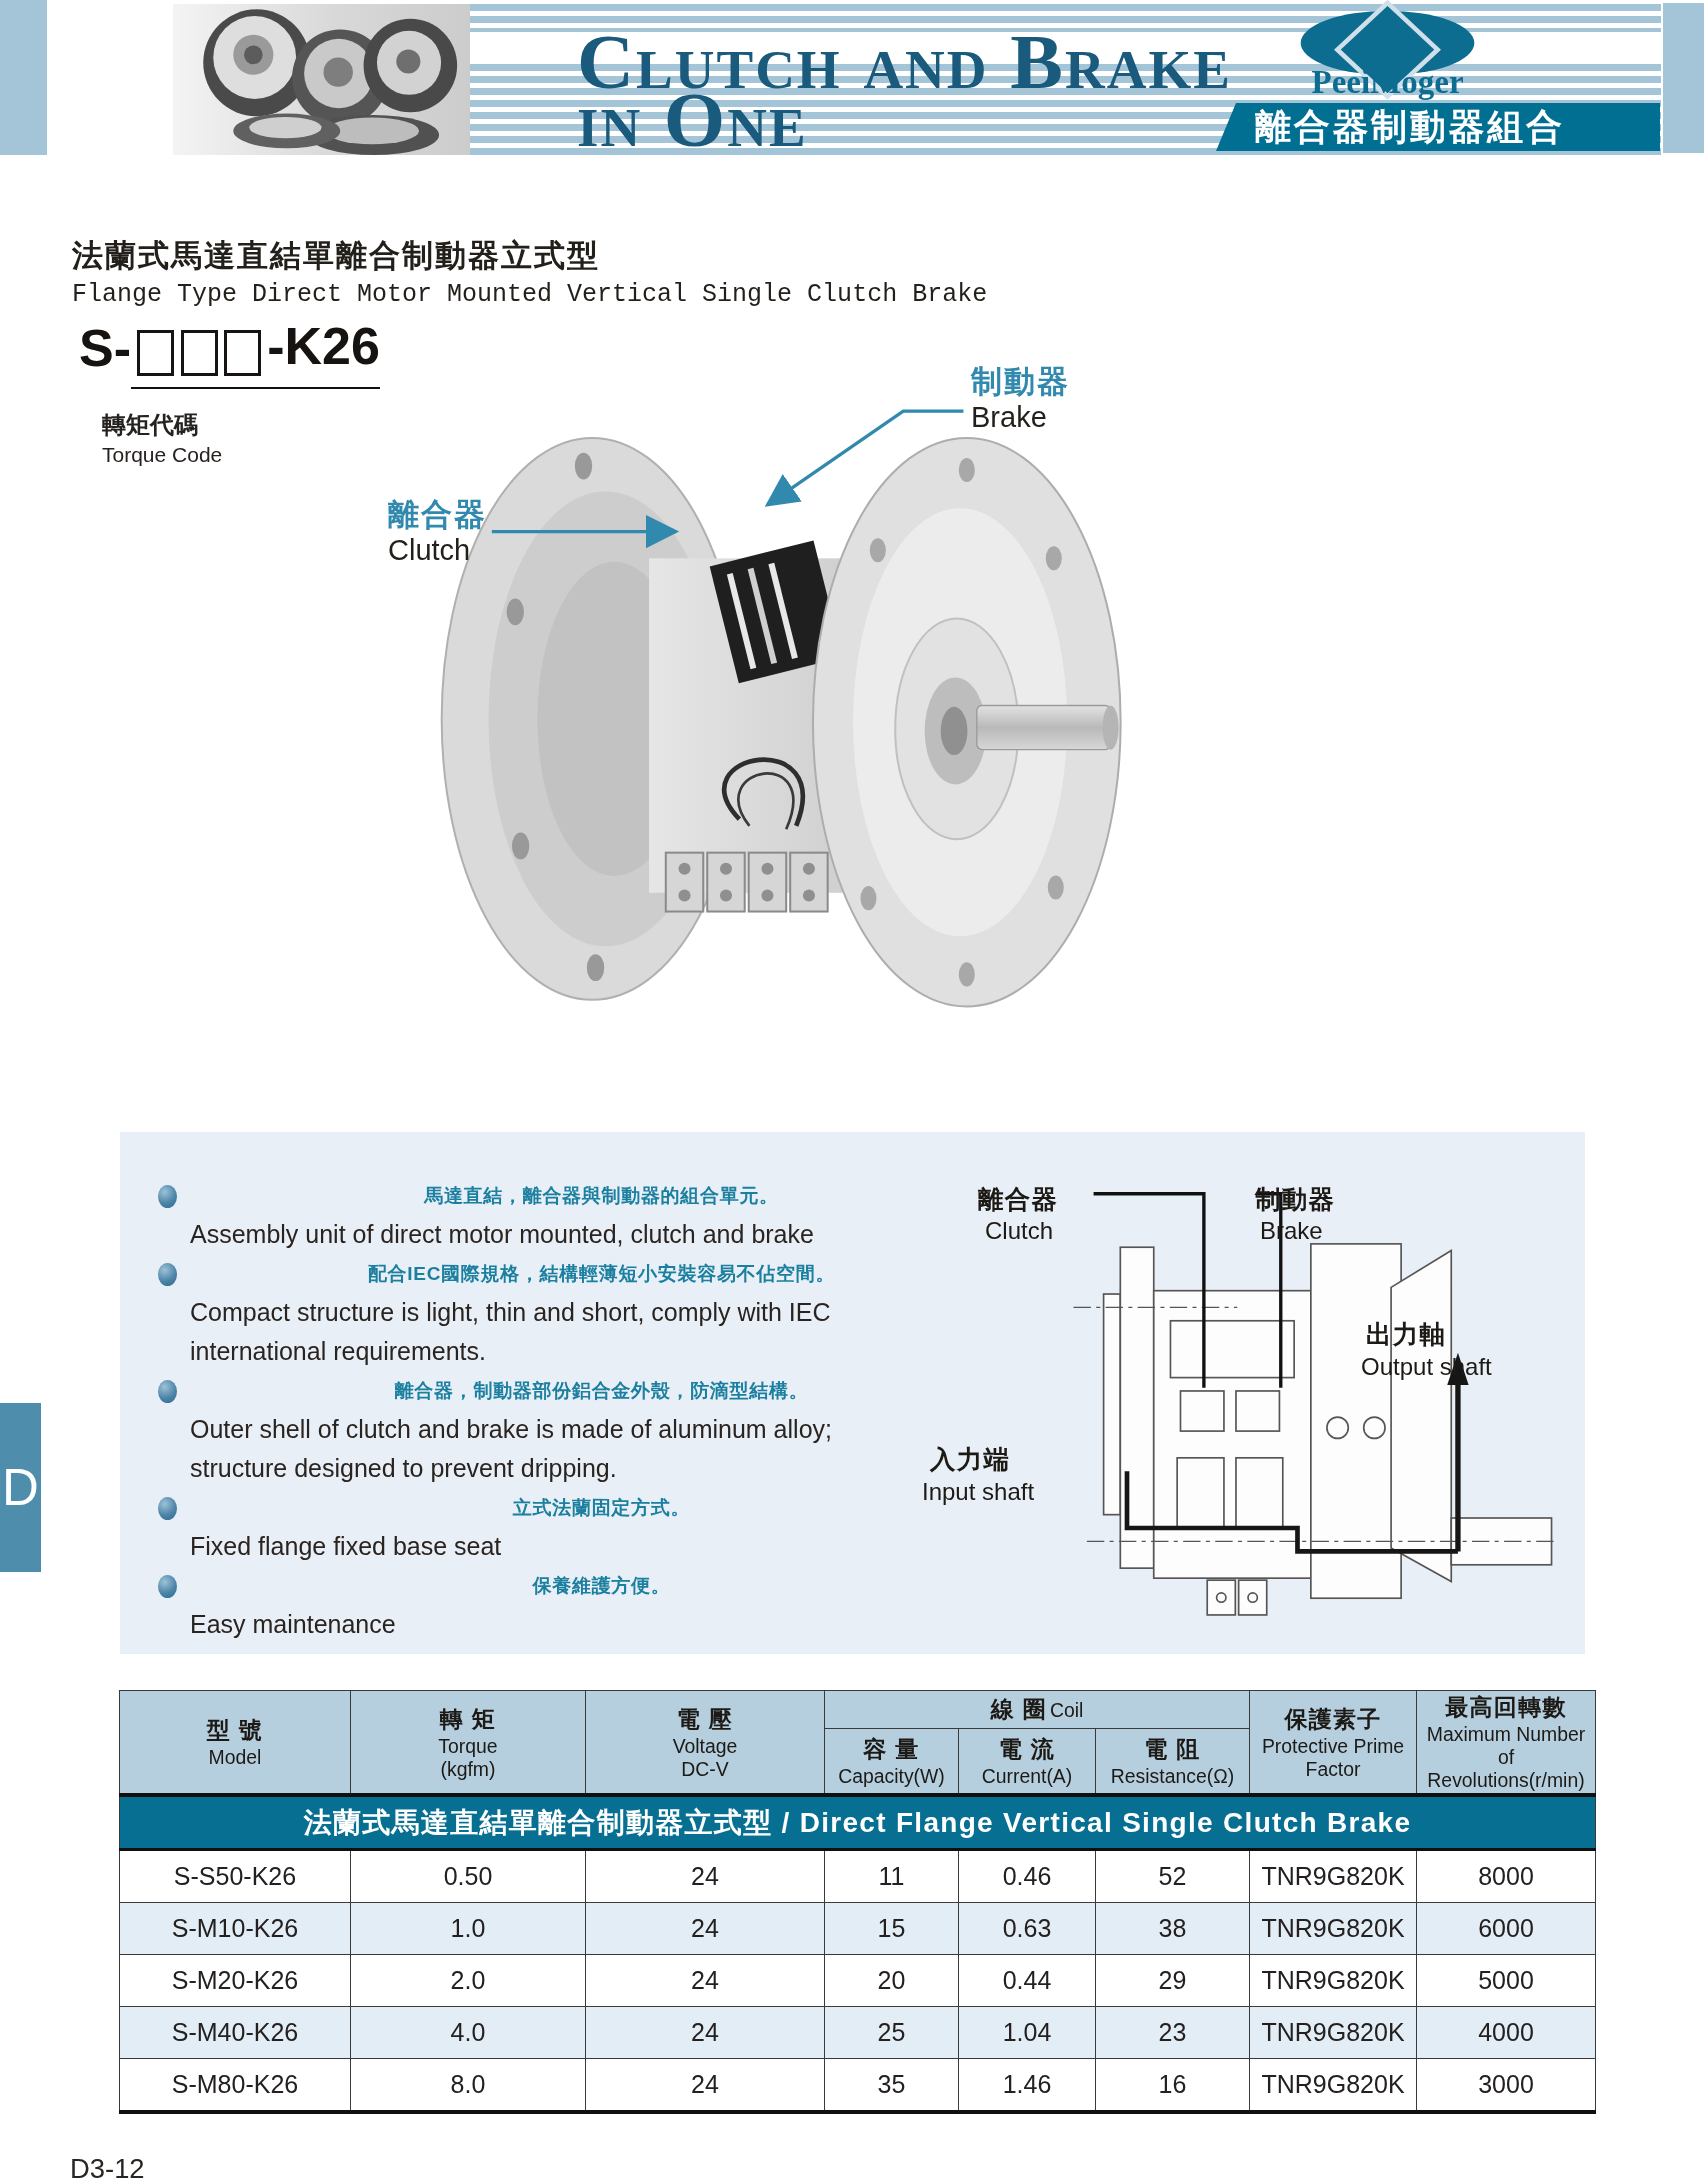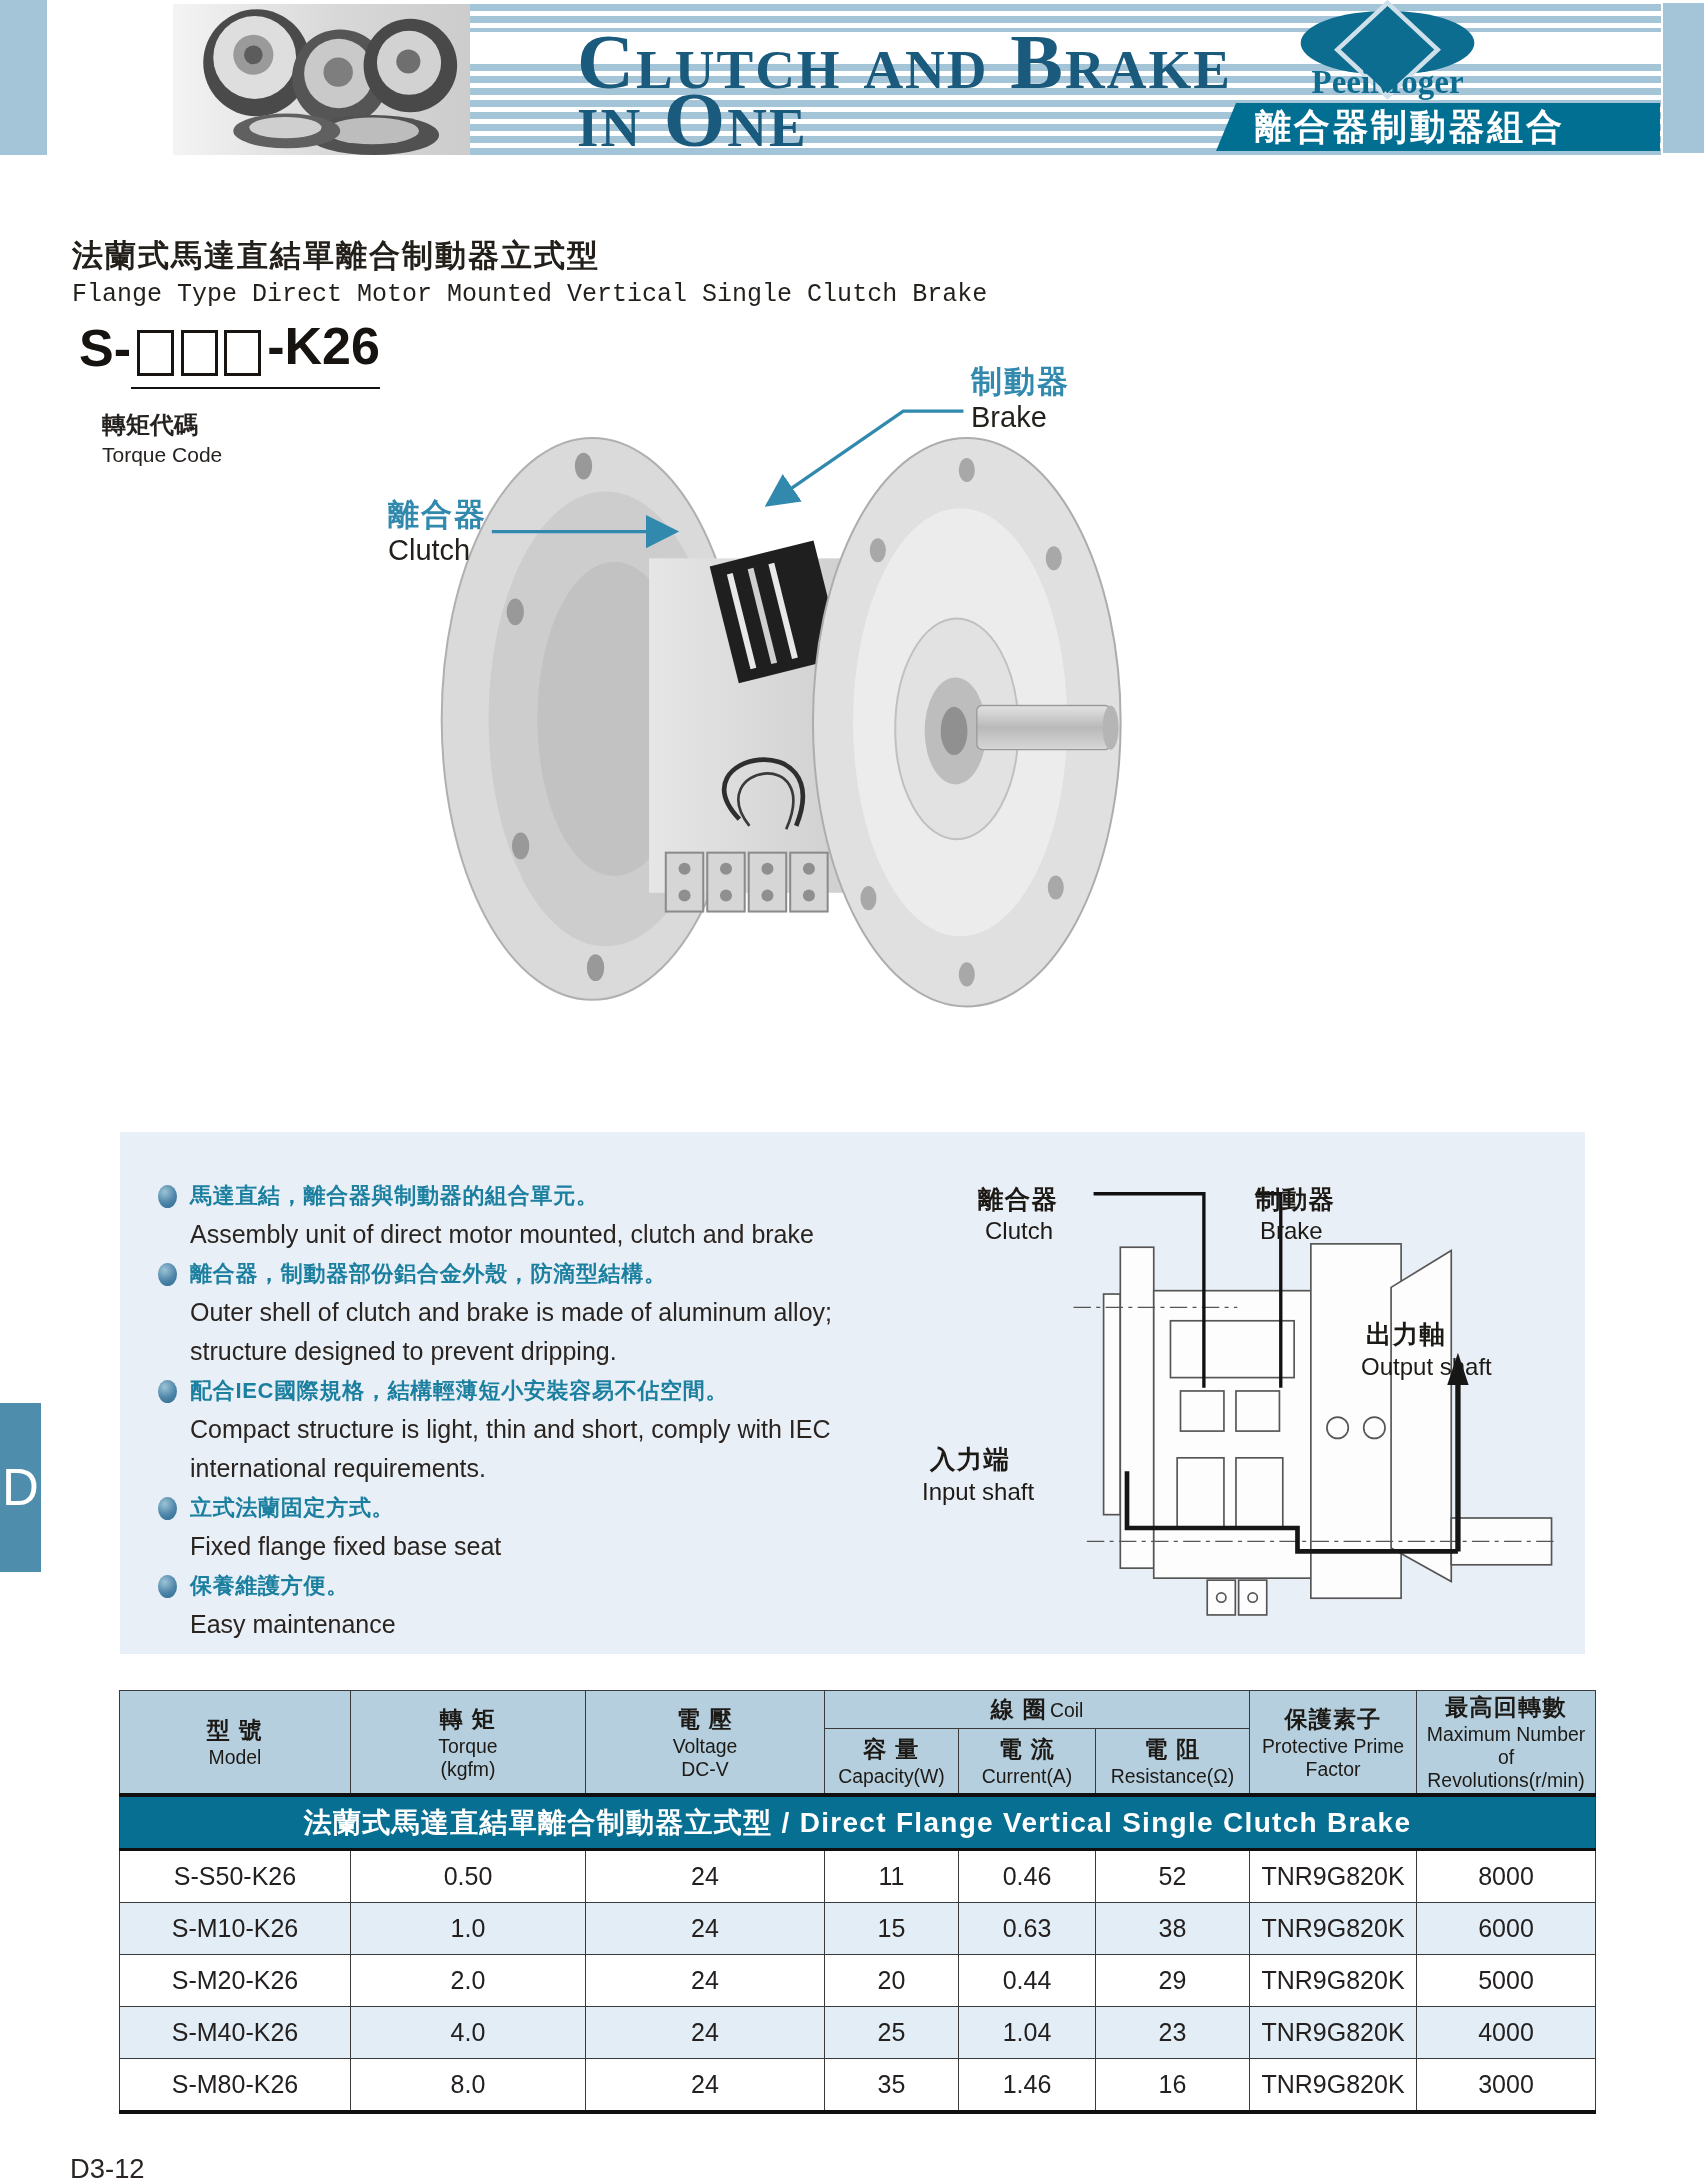--- a/index.html
+++ b/index.html
@@ -31,21 +31,21 @@
   
   .ph-brake-zh{left:971px;top:361px;font-size:31px;font-weight:bold;color:#3189ae;letter-spacing:2px;}
   .ph-brake-en{left:971px;top:401px;font-size:29px;color:#231f1a;}
   .ph-clutch-zh{left:388px;top:494px;font-size:31px;font-weight:bold;color:#3189ae;letter-spacing:2px;}
   .ph-clutch-en{left:388px;top:534px;font-size:29px;color:#231f1a;}
   .main-photo{left:435px;top:391px;width:689px;height:629px;}
 
   
   .feat-box{left:120px;top:1132px;width:1465px;height:522px;background:#e9eff6;}
   .feat-list{left:157px;top:1176px;width:856px;}
-  .feat-zh{position:relative;color:#1b7fa0;font-size:22px;font-weight:bold;line-height:39px;padding-left:33px;letter-spacing:0.7px;}
+  .feat-zh{position:relative;color:#1b7fa0;font-size:19px;font-weight:bold;line-height:39px;padding-left:33px;letter-spacing:0.7px;text-align:center;}
   .feat-zh::before{content:"";position:absolute;left:1.3px;top:8.7px;width:19px;height:23px;border-radius:50%;background:radial-gradient(circle at 35% 30%,#9cc3d6,#4d84a8 55%,#2a6b8d);}
   .feat-en{color:#2a2420;font-size:25px;line-height:39px;padding-left:33px;white-space:pre-line;}
 
   
   .diagram{left:923px;top:1167px;width:642px;height:468px;}
   .dg-zh{font-size:25.4px;font-weight:bold;color:#1d1a16;letter-spacing:1.3px;}
   .dg-en{font-size:24px;color:#1d1a16;}
   .dg-clutch-zh{left:978px;top:1183px;} .dg-clutch-en{left:985px;top:1217px;}
   .dg-brake-zh{left:1255px;top:1183px;}  .dg-brake-en{left:1260px;top:1217px;}
   .dg-out-zh{left:1366px;top:1318px;}    .dg-out-en{left:1361px;top:1353px;}
@@ -205,28 +205,28 @@
   <div class="abs ph-clutch-en">Clutch</div>
 
   <div class="abs feat-box"></div>
 
   <div class="abs feat-list">
     <div>
       <div class="feat-zh">馬達直結，離合器與制動器的組合單元。</div>
       <div class="feat-en">Assembly unit of direct motor mounted, clutch and brake</div>
     </div>
     <div>
+      <div class="feat-zh">配合IEC國際規格，結構輕薄短小安裝容易不佔空間。</div>
+      <div class="feat-en">Compact structure is light, thin and short, comply  with IEC
+international requirements.</div>
+    </div>
+    <div>
       <div class="feat-zh">離合器，制動器部份鋁合金外殼，防滴型結構。</div>
       <div class="feat-en">Outer shell of clutch and brake is made of aluminum alloy;
 structure designed to prevent dripping.</div>
-    </div>
-    <div>
-      <div class="feat-zh">配合IEC國際規格，結構輕薄短小安裝容易不佔空間。</div>
-      <div class="feat-en">Compact structure is light, thin and short, comply  with IEC
-international requirements.</div>
     </div>
     <div>
       <div class="feat-zh">立式法蘭固定方式。</div>
       <div class="feat-en">Fixed flange fixed base seat</div>
     </div>
     <div>
       <div class="feat-zh">保養維護方便。</div>
       <div class="feat-en">Easy maintenance</div>
     </div>
   </div>

